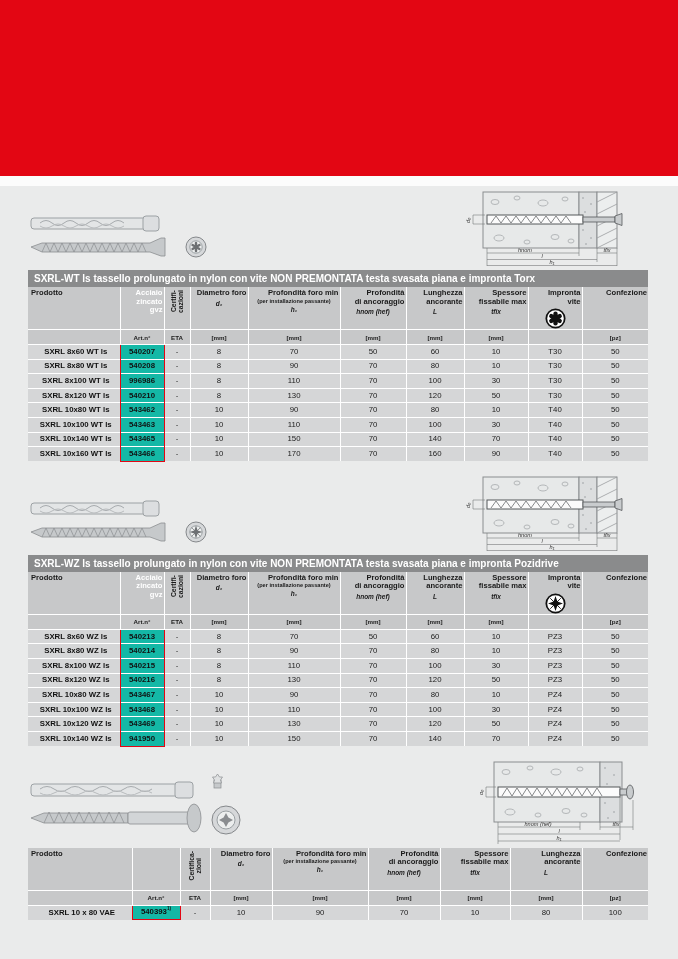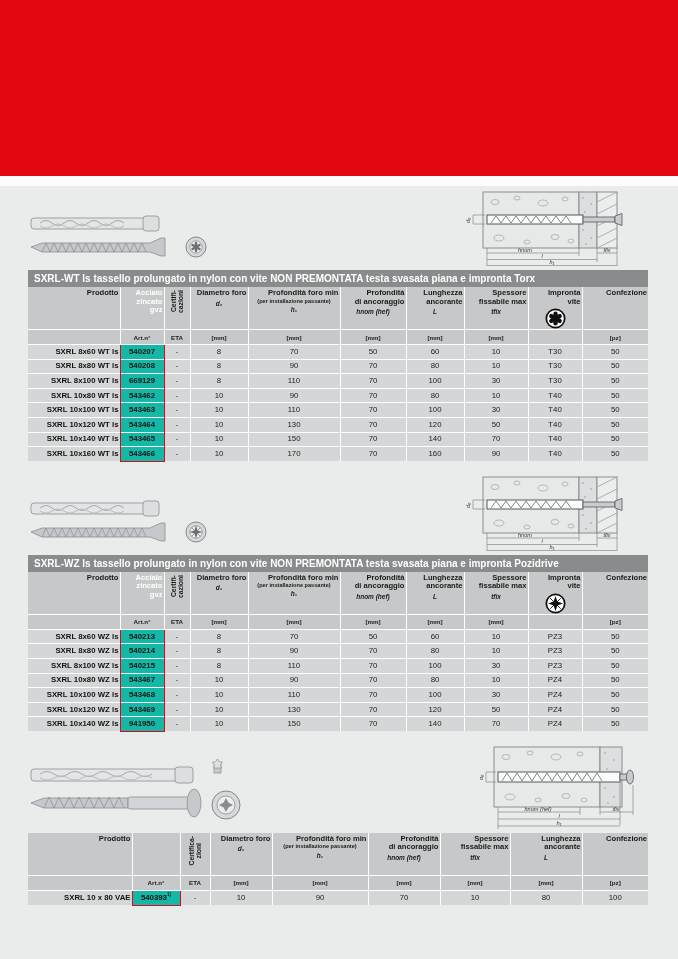--- a/index.html
+++ b/index.html
@@ -8,35 +8,35 @@
   .gap{height:10px;background:#fcfcfc;}
   .content{width:678px;height:773px;background:#eaebeb;box-sizing:border-box;padding:4px 28px 0 28px;}
   .figrow{display:flex;justify-content:space-between;align-items:flex-end;margin-bottom:2px;}
   .band{width:620px;box-sizing:border-box;background:#8a8b8c;color:#fff;font-weight:bold;
         font-size:10px;line-height:1.1;padding:3px 6px;letter-spacing:0;}
   table{border-collapse:collapse;table-layout:fixed;width:620px;margin:0;}
   th,td{margin:0;overflow:hidden;}
   tr.head th{background:#c7c8c9;vertical-align:top;padding:2px 1px 0 1px;height:40px;border-left:1px solid #fff;}
   tr.head th:first-child{border-left:none;text-align:left;padding-left:3px;}
   .lbl{font-weight:bold;font-size:7.6px;line-height:1.12;white-space:pre-line;color:#1a1a1a;text-align:right;}
-  tr.head th:first-child .lbl{text-align:right;margin-left:25px;}
+  tr.head th:first-child .lbl{text-align:left;}
   .lbl2{font-size:5.6px;line-height:1.1;color:#1a1a1a;text-align:center;}
   .sym{font-style:italic;font-size:6.5px;margin-top:2px;color:#1a1a1a;text-align:center;}
   tr.units th{background:#c7c8c9;font-size:6.2px;font-weight:bold;height:12px;border-top:1px solid #fff;
               border-left:1px solid #fff;color:#1a1a1a;text-align:center;vertical-align:middle;}
   tr.units th:first-child{border-left:none;}
   th.red{background:#e30613;color:#fff;}
   th.red .lbl{color:#fff;}
   .rot{display:block;writing-mode:vertical-rl;transform:rotate(180deg);font-weight:bold;font-size:6.8px;
        margin:1px auto 0 auto;line-height:1.05;white-space:pre-line;text-align:center;}
   .drive-ic{display:block;margin:2px auto 0 auto;width:21px;height:21px;}
   tbody td{background:#d5d6d7;text-align:center;height:11.6px;border-top:1px solid #fff;font-size:7.8px;
            color:#222;border-left:1px solid #fff;vertical-align:middle;line-height:1;}
   tbody td:first-child{border-left:none;}
-  td.c-name{text-align:right;font-weight:bold;padding-left:5px;font-size:7.8px;color:#111;}
+  td.c-name{text-align:center;font-weight:bold;padding-left:5px;font-size:7.8px;color:#111;}
   td.c-art{font-weight:bold;color:#111;background:#14b8a6;border-left:1.5px solid #e30613 !important;
            border-right:1.5px solid #e30613;}
   tbody tr:last-child td.c-art{border-bottom:1.5px solid #e30613;}
   td.c-art sup, .fnote sup{font-size:4.6px;vertical-align:super;line-height:0;}
   .sec{margin-bottom:13px;}
   svg text{font-family:"Liberation Sans",sans-serif;}
   .dimtxt{font-size:5.6px;font-style:italic;fill:#333;}
 </style>
 </head>
 <body>
@@ -229,63 +229,63 @@
               <td>8</td>
               <td>90</td>
               <td>70</td>
               <td>80</td>
               <td>10</td>
               <td>T30</td>
               <td>50</td>
             </tr>
             <tr>
               <td class="c-name">SXRL 8x100 WT ls</td>
-              <td class="c-art">669129</td>
+              <td class="c-art">996986</td>
               <td>-</td>
               <td>8</td>
               <td>110</td>
               <td>70</td>
               <td>100</td>
               <td>30</td>
               <td>T30</td>
               <td>50</td>
             </tr>
             <tr>
+              <td class="c-name">SXRL 8x120 WT ls</td>
+              <td class="c-art">540210</td>
+              <td>-</td>
+              <td>8</td>
+              <td>130</td>
+              <td>70</td>
+              <td>120</td>
+              <td>50</td>
+              <td>T30</td>
+              <td>50</td>
+            </tr>
+            <tr>
               <td class="c-name">SXRL 10x80 WT ls</td>
               <td class="c-art">543462</td>
               <td>-</td>
               <td>10</td>
               <td>90</td>
               <td>70</td>
               <td>80</td>
               <td>10</td>
               <td>T40</td>
               <td>50</td>
             </tr>
             <tr>
               <td class="c-name">SXRL 10x100 WT ls</td>
               <td class="c-art">543463</td>
               <td>-</td>
               <td>10</td>
               <td>110</td>
               <td>70</td>
               <td>100</td>
               <td>30</td>
-              <td>T40</td>
-              <td>50</td>
-            </tr>
-            <tr>
-              <td class="c-name">SXRL 10x120 WT ls</td>
-              <td class="c-art">543464</td>
-              <td>-</td>
-              <td>10</td>
-              <td>130</td>
-              <td>70</td>
-              <td>120</td>
-              <td>50</td>
               <td>T40</td>
               <td>50</td>
             </tr>
             <tr>
               <td class="c-name">SXRL 10x140 WT ls</td>
               <td class="c-art">543465</td>
               <td>-</td>
               <td>10</td>
               <td>150</td>
               <td>70</td>
@@ -497,20 +497,32 @@
               <td>-</td>
               <td>8</td>
               <td>110</td>
               <td>70</td>
               <td>100</td>
               <td>30</td>
               <td>PZ3</td>
               <td>50</td>
             </tr>
             <tr>
+              <td class="c-name">SXRL 8x120 WZ ls</td>
+              <td class="c-art">540216</td>
+              <td>-</td>
+              <td>8</td>
+              <td>130</td>
+              <td>70</td>
+              <td>120</td>
+              <td>50</td>
+              <td>PZ3</td>
+              <td>50</td>
+            </tr>
+            <tr>
               <td class="c-name">SXRL 10x80 WZ ls</td>
               <td class="c-art">543467</td>
               <td>-</td>
               <td>10</td>
               <td>90</td>
               <td>70</td>
               <td>80</td>
               <td>10</td>
               <td>PZ4</td>
               <td>50</td>

